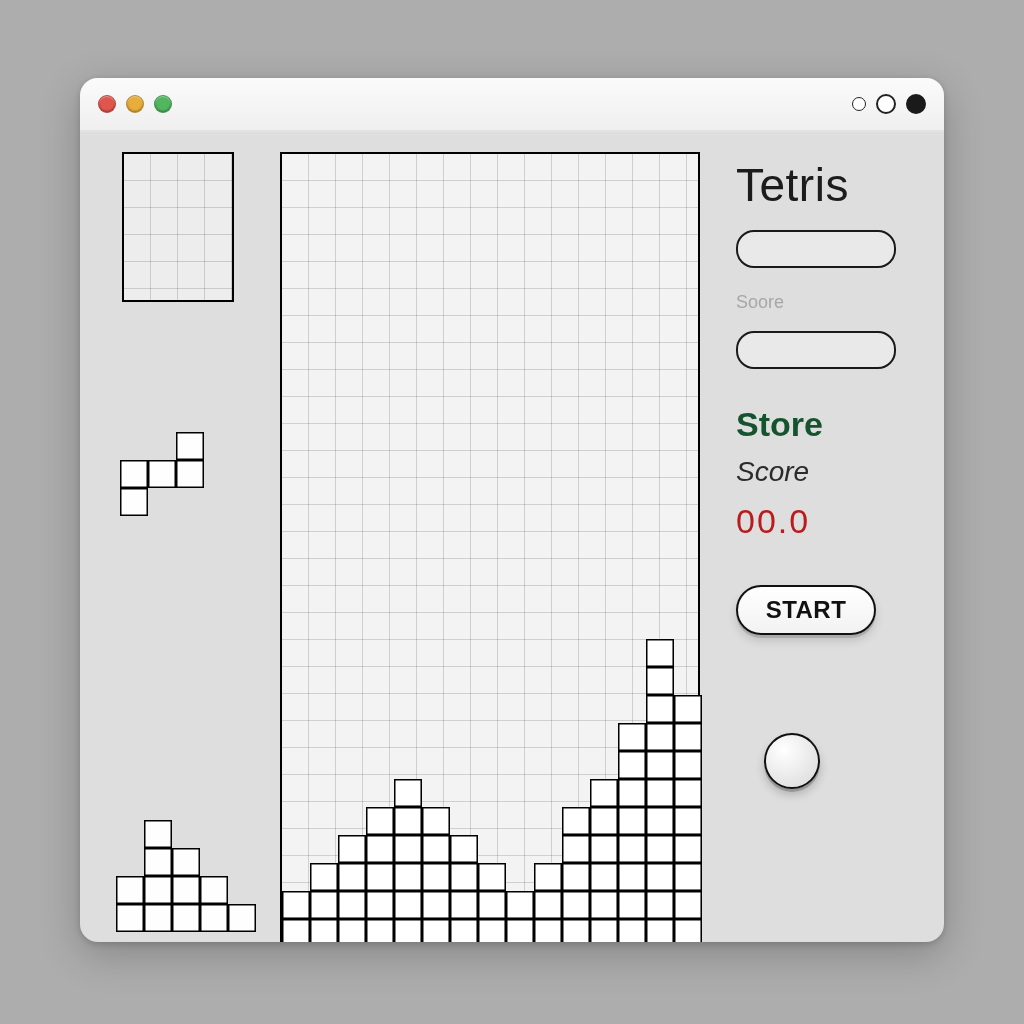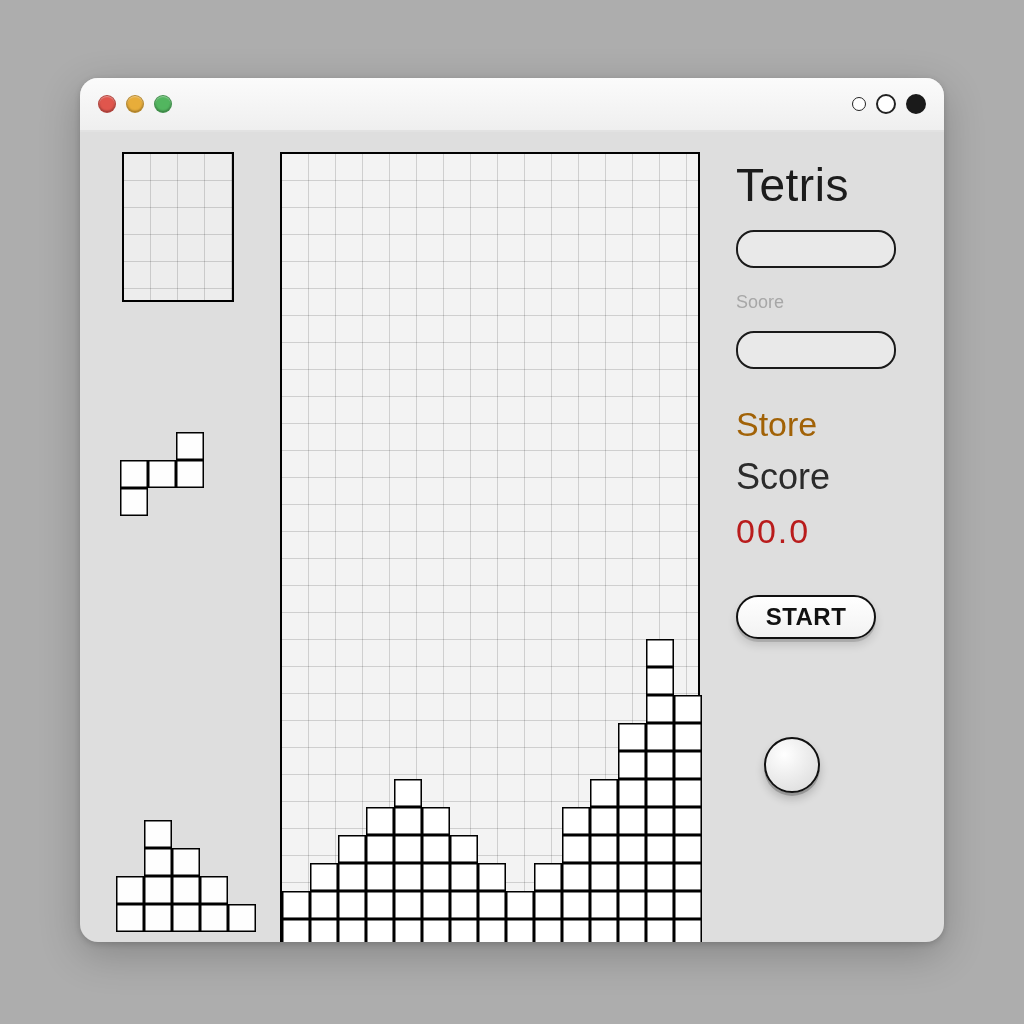--- a/index.html
+++ b/index.html
@@ -150,40 +150,41 @@
     background: #e9e9e9;
   }
   .label-faint {
     font-size: 18px;
     color: #a7a7a7;
     font-weight: 500;
     margin-top: 6px;
   }
   .label-strong {
     font-size: 34px;
-    color: #a16207;
-    font-weight: 400;
+    color: #14532d;
+    font-weight: 700;
     margin-top: 18px;
   }
   .label-med {
-    font-size: 36px;
+    font-size: 28px;
     color: #2b2b2b;
     font-weight: 400;
     margin-top: -6px;
+    font-style: italic;
   }
   .score-value {
     font-size: 34px;
     color: #b91c1c;
     font-weight: 500;
     letter-spacing: 2px;
     margin-top: -4px;
   }
   .start-btn {
     margin-top: 26px;
-    width: 140px; height: 44px;
+    width: 140px; height: 50px;
     border: 2px solid #111;
     border-radius: 26px;
     background: linear-gradient(#ffffff, #f2f2f2);
     font-size: 24px;
     font-weight: 700;
     letter-spacing: .5px;
     color: #111;
     box-shadow: 0 3px 0 #0002, 0 6px 10px #0002;
     cursor: pointer;
   }

